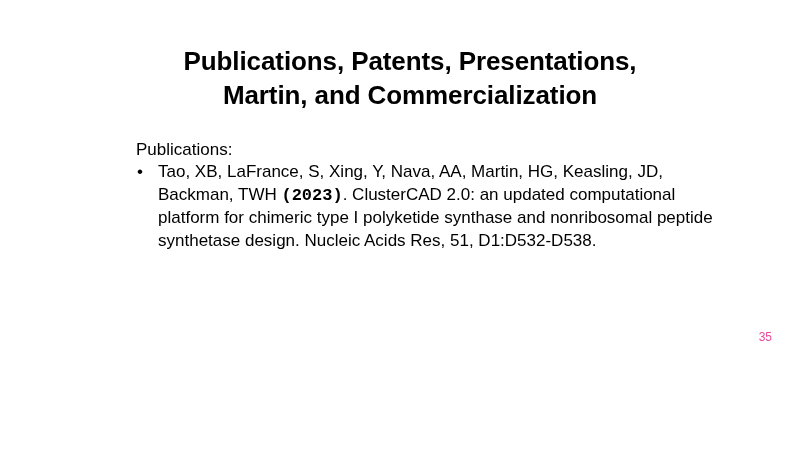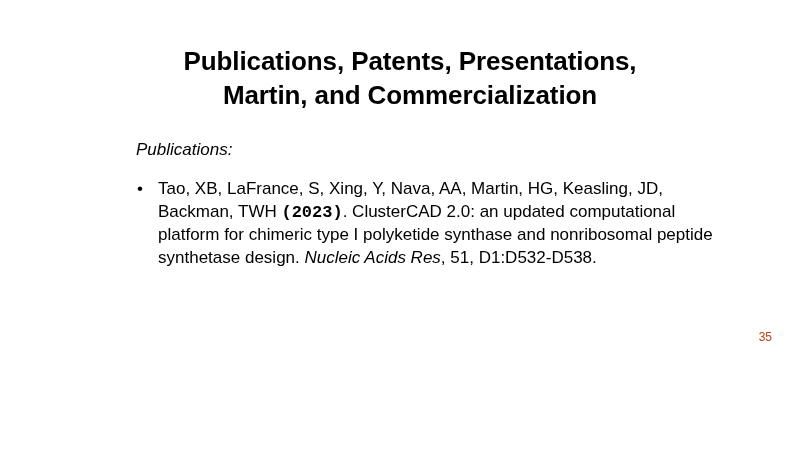--- a/index.html
+++ b/index.html
@@ -46,22 +46,21 @@
   .body-block {
     position: absolute;
     left: 136px;
     top: 138px;
     width: 600px;
   }
   .section-label {
     font-size: 17px;
     line-height: 23px;
     color: #000000;
-    margin-bottom: 17px;
-    font-style: italic;
+    margin-bottom: 0;
   }
   .bullet-list {
     margin: 0;
     padding: 0;
     list-style: none;
   }
   .bullet-item {
     position: relative;
     padding-left: 22px;
     font-size: 17px;
@@ -74,31 +73,30 @@
     left: 1px;
     top: 0;
     font-size: 17px;
     line-height: 22.5px;
   }
   .bold-year {
     font-weight: bold;
     font-family: Liberation Mono, monospace;
   }
   .italic-journal {
-    font-style: italic;
   }
 
   
   .page-number {
     position: absolute;
     right: 28px;
     bottom: 25px;
     font-size: 12px;
     line-height: 14px;
-    color: #c2410c;
+    color: #ec4899;
   }
 </style>
 </head>
 <body>
 
 <div class="slide">
 
   <div class="title-block">
     <div class="title-line">Publications, Patents, Presentations,</div>
     <div class="title-line">Martin, and Commercialization</div>

